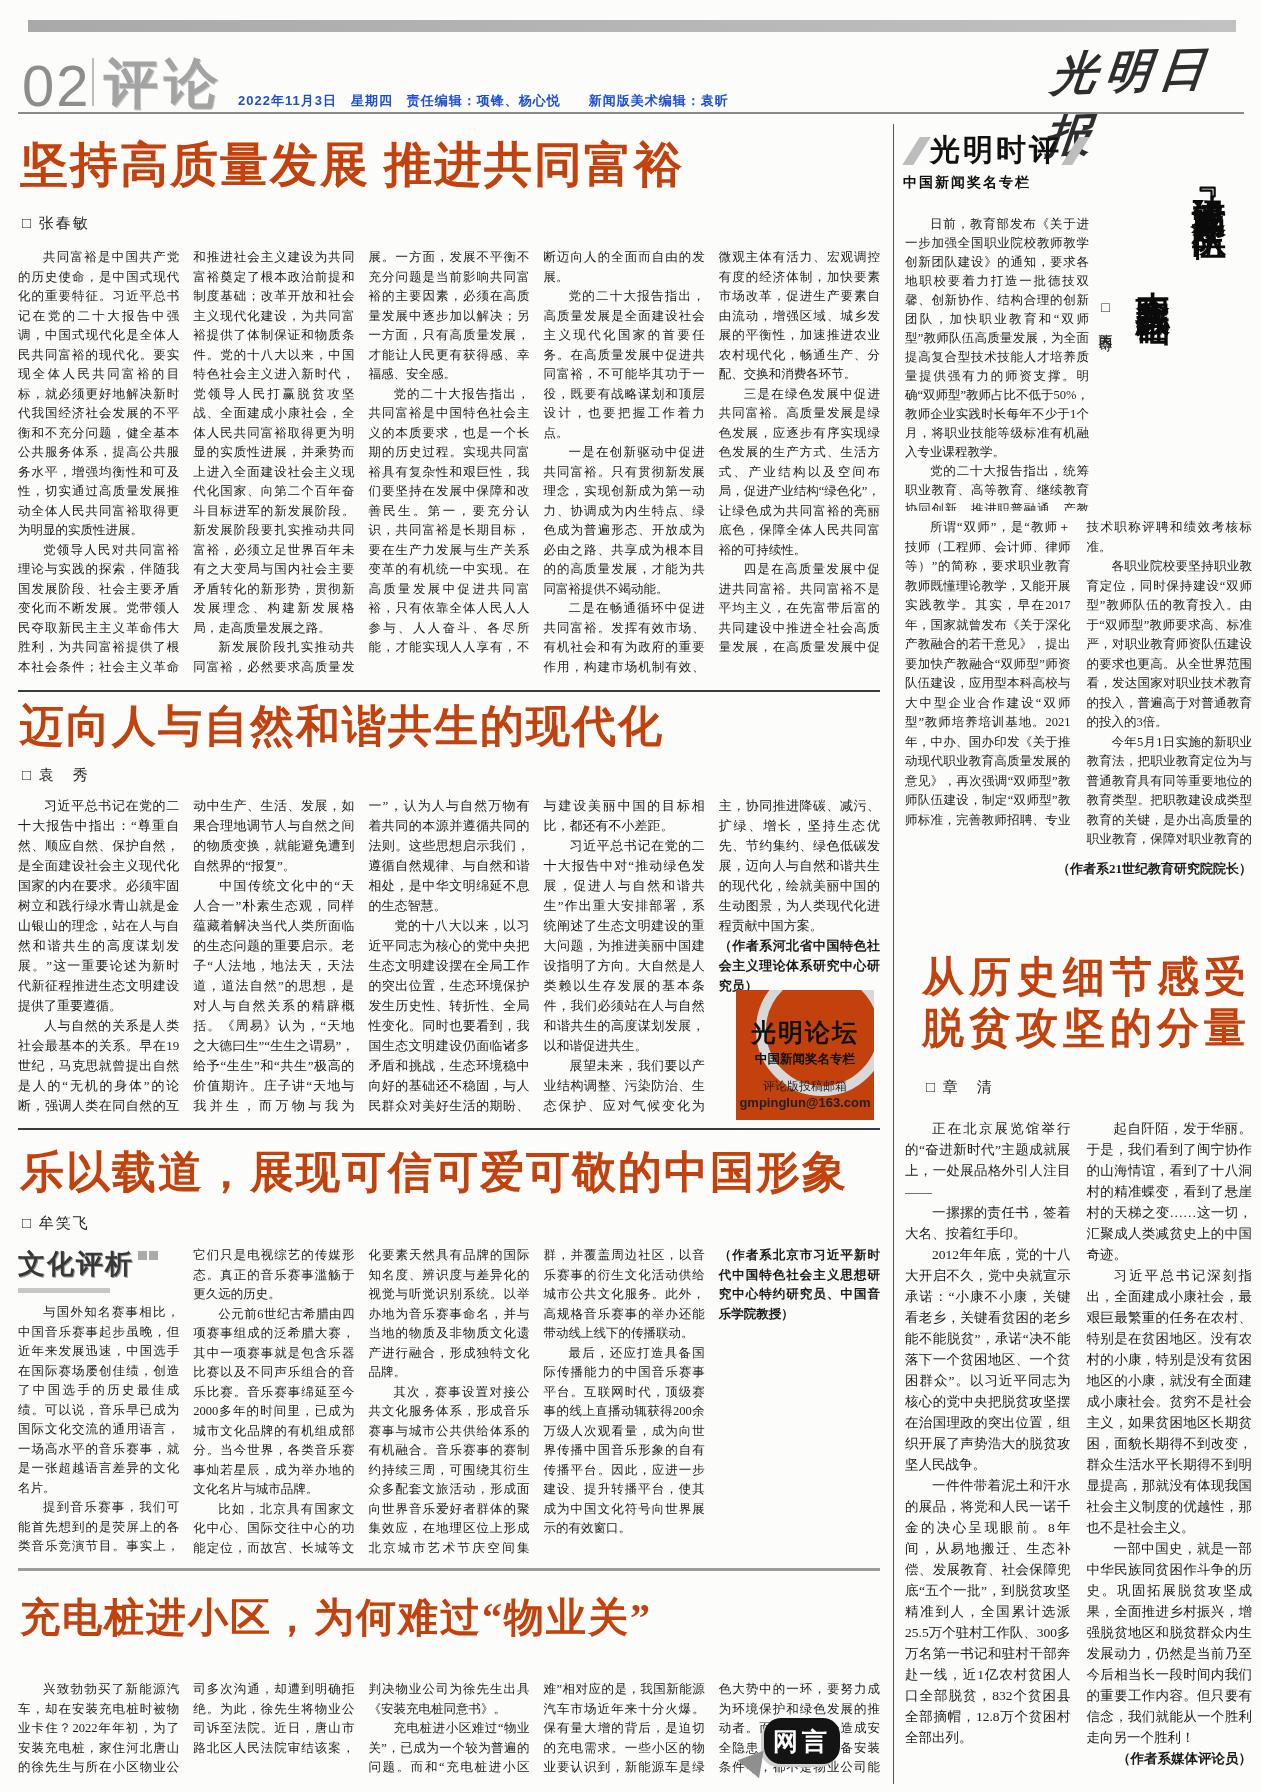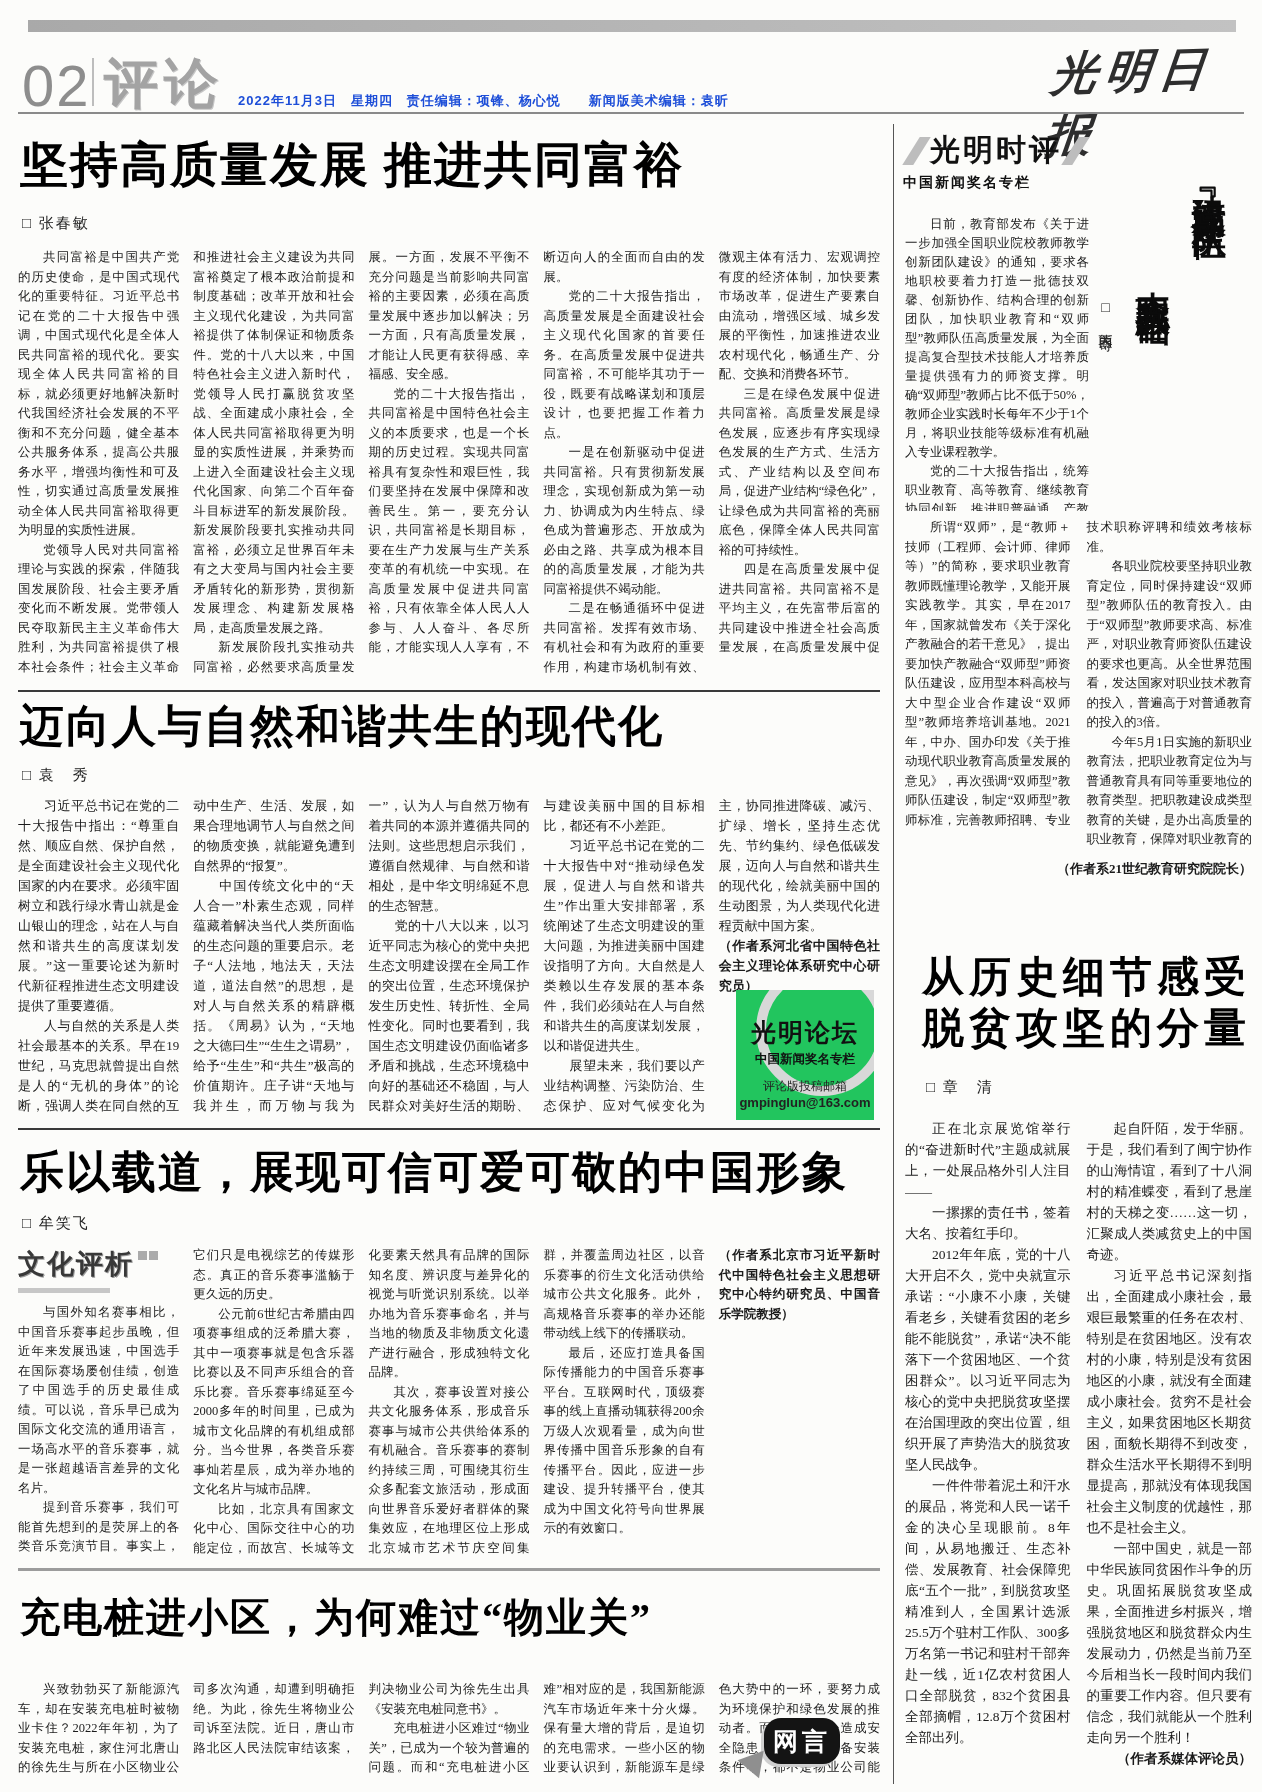--- a/index.html
+++ b/index.html
@@ -9,21 +9,21 @@
   
   .topbar{background:linear-gradient(90deg,#a9a9a9,#c2c2c2);}
   .pagenum{font-family:"Liberation Sans","DejaVu Sans",sans-serif;font-size:58px;color:#8d8d8d;font-weight:400;letter-spacing:2px;}
   .secname{font-size:54px;font-weight:900;color:#a3a3a3;letter-spacing:6px;text-shadow:1px 1px 0 #c6c6c6;}
   .dateline{font-size:13px;font-weight:700;color:#1d4ed8;font-family:"Liberation Sans","DejaVu Sans",sans-serif;letter-spacing:1px;}
   .masthead{font-size:46px;font-weight:700;font-style:italic;color:#2e2e2e;letter-spacing:8px;transform:rotate(-2deg) skewX(-8deg);}
   .rule-h{background:#3a3a3a;height:2px;}
   .rule-h.gray{background:#9c9c9c;height:3px;}
   .rule-v{width:2px;background:#3a3a3a;}
   
-  .hl{font-weight:900;color:#000000;line-height:1.12;letter-spacing:2px;white-space:nowrap;}
+  .hl{font-weight:900;color:#c2410c;line-height:1.12;letter-spacing:2px;white-space:nowrap;}
   .byline{font-size:15px;color:#222;letter-spacing:2px;}
   
   .body-cols{column-gap:14px;column-fill:auto;text-align:justify;overflow:hidden;}
   .body-cols p{margin:0;text-indent:2em;font-size:12.5px;line-height:19.5px;}
   .cols-5{column-count:5;}
   .cols-2{column-count:2;}
   .a2 p{font-size:13px;line-height:20px;}
   .history-body p{font-size:13.5px;line-height:21px;}
   p.endnote{font-weight:700;text-indent:0;}
   p.endnote.right{text-align:right;}
@@ -34,21 +34,21 @@
   .sp-badge .main{font-size:30px;font-weight:900;color:#111;letter-spacing:3px;display:inline-flex;align-items:center;}
   .slash{display:inline-block;width:11px;height:28px;background:#bdbdbd;transform:skewX(-32deg);margin:0 8px;}
   .sp-badge .sub{display:block;font-size:14px;font-weight:700;color:#111;margin-top:3px;letter-spacing:2px;}
   
   .vertwrap{overflow:hidden;}
   .vert{writing-mode:vertical-rl;height:100%;}
   .vert .t1{display:block;font-size:34px;font-weight:900;color:#0b0b0b;letter-spacing:4px;line-height:1.3;}
   .vert .t2{display:block;font-size:34px;font-weight:900;color:#0b0b0b;letter-spacing:4px;line-height:1.3;padding-top:96px;margin-right:12px;}
   .vert .vbyline{display:block;font-size:14px;color:#222;padding-top:132px;margin-right:16px;letter-spacing:2px;}
   
-  .lt-box{background:#22c55e;text-align:center;overflow:hidden;z-index:5;}
+  .lt-box{background:#c2410c;text-align:center;overflow:hidden;z-index:5;}
   .lt-circle{position:absolute;width:112px;height:112px;border:10px solid #d8d8d8;border-radius:50%;top:-26px;right:-14px;}
   .lt-box .t{position:relative;font-size:25px;font-weight:900;color:#111;letter-spacing:2px;margin-top:26px;}
   .lt-box .s{position:relative;font-size:12.5px;font-weight:700;color:#111;margin-top:2px;}
   .lt-box .m{position:relative;font-size:12px;color:#222;margin-top:10px;}
   .lt-box .e{position:relative;font-size:13px;font-weight:700;color:#222;font-family:"Liberation Sans","DejaVu Sans",sans-serif;}
   
   .wh-badge{margin:0 0 10px 0;}
   .wh-badge .t{font-size:27px;font-weight:900;color:#383838;letter-spacing:2px;text-shadow:1px 1px 0 #9a9a9a;}
   .wh-badge .blocks{display:inline-block;vertical-align:top;margin-left:4px;}
   .wh-badge .blocks i{display:inline-block;width:9px;height:9px;background:#ababab;margin-right:2px;}

